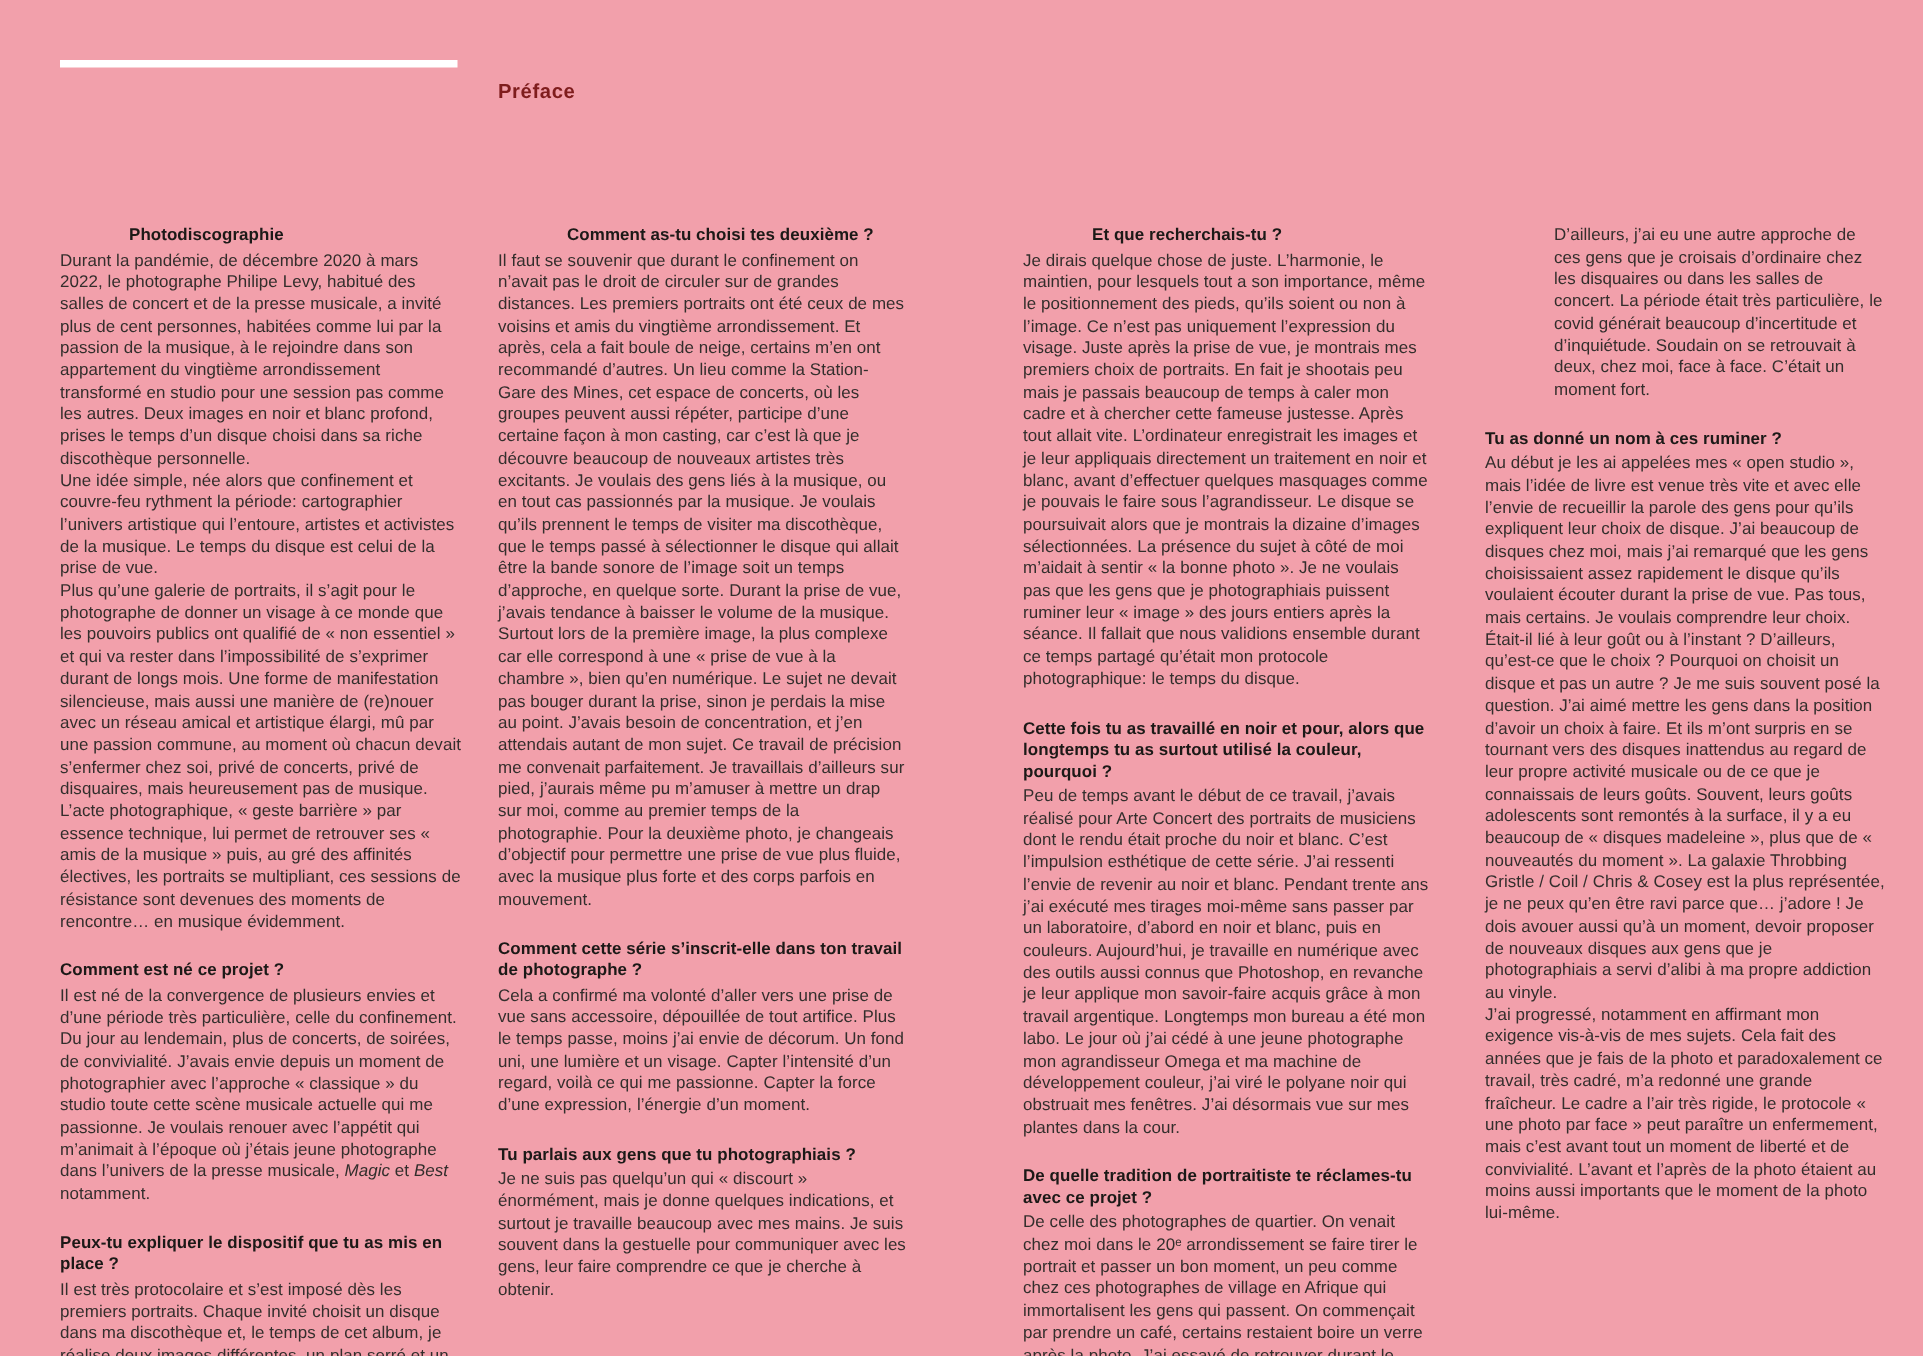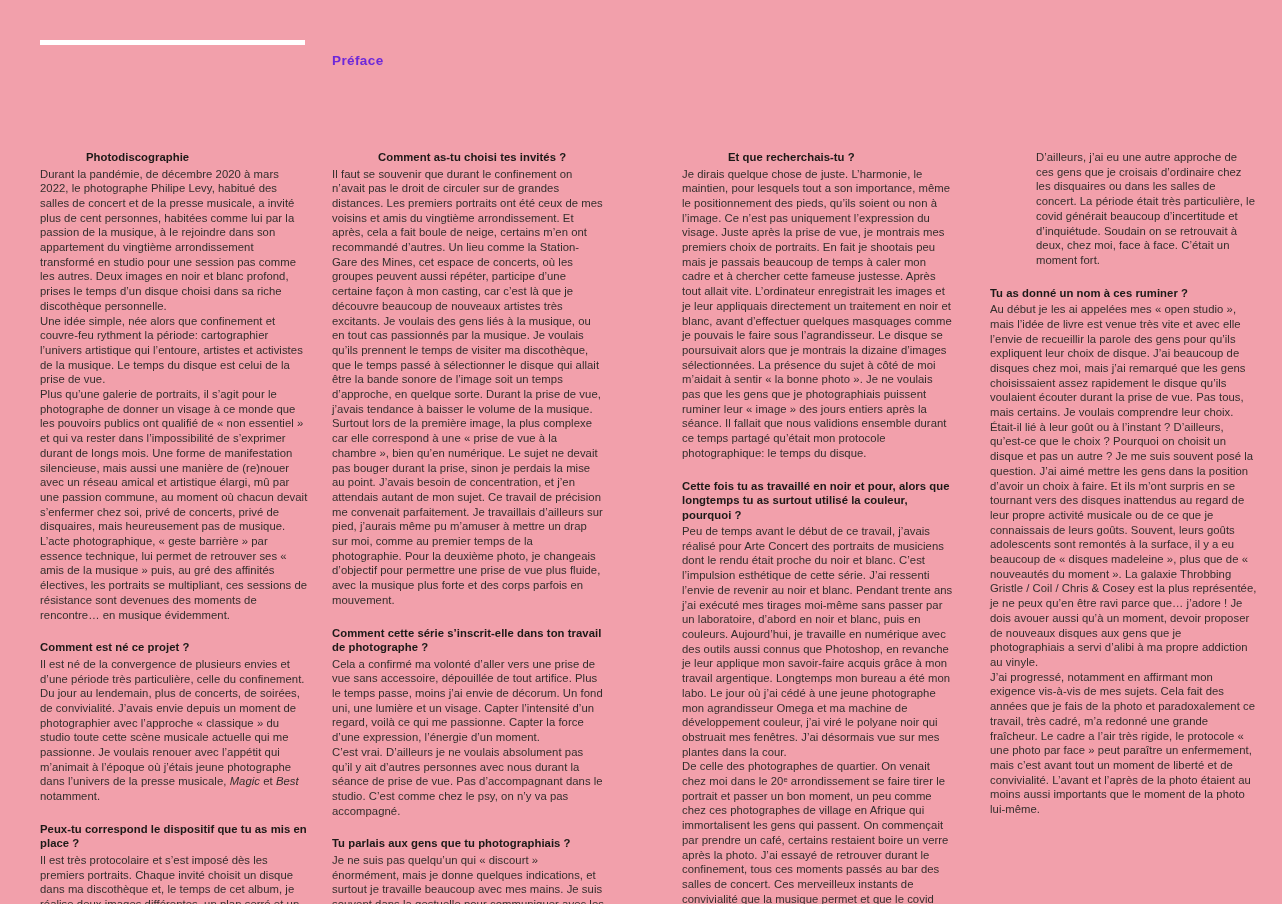--- a/index.html
+++ b/index.html
@@ -23,21 +23,21 @@
   }
   .page-title {
     position: absolute;
     left: 332px;
     top: 53px;
     margin: 0;
     font-size: 13.5px;
     line-height: 1.2;
     font-weight: bold;
     letter-spacing: 0.4px;
-    color: #6d28d9;
+    color: #7f1d1d;
   }
   .col {
     position: absolute;
     top: 150px;
     font-size: 11.3px;
     line-height: 14.7px;
     letter-spacing: 0.05px;
     color: #332E2C;
     text-align: left;
   }
@@ -63,37 +63,37 @@
 <div class="spread">
   <div class="rule"></div>
   <h1 class="page-title">Préface</h1>
   <div class="col" id="col-0">
       <h2 class="heading">Photodiscographie</h2>
       <p class="para">Durant la pandémie, de décembre 2020 à mars 2022, le photographe Philipe Levy, habitué des salles de concert et de la presse musicale, a invité plus de cent personnes, habitées comme lui par la passion de la musique, à le rejoindre dans son appartement du vingtième arrondissement transformé en studio pour une session pas comme les autres. Deux images en noir et blanc profond, prises le temps d’un disque choisi dans sa riche discothèque personnelle.</p>
       <p class="para">Une idée simple, née alors que confinement et couvre-feu rythment la période: cartographier l’univers artistique qui l’entoure, artistes et activistes de la musique. Le temps du disque est celui de la prise de vue.</p>
       <p class="para spacer-after">Plus qu’une galerie de portraits, il s’agit pour le photographe de donner un visage à ce monde que les pouvoirs publics ont qualifié de « non essentiel » et qui va rester dans l’impossibilité de s’exprimer durant de longs mois. Une forme de manifestation silencieuse, mais aussi une manière de (re)nouer avec un réseau amical et artistique élargi, mû par une passion commune, au moment où chacun devait s’enfermer chez soi, privé de concerts, privé de disquaires, mais heureusement pas de musique. L’acte photographique, « geste barrière » par essence technique, lui permet de retrouver ses « amis de la musique » puis, au gré des affinités électives, les portraits se multipliant, ces sessions de résistance sont devenues des moments de rencontre… en musique évidemment.</p>
       <h3 class="question">Comment est né ce projet ?</h3>
       <p class="para">Il est né de la convergence de plusieurs envies et d’une période très particulière, celle du confinement. Du jour au lendemain, plus de concerts, de soirées, de convivialité. J’avais envie depuis un moment de photographier  avec l’approche « classique » du studio toute cette scène musicale actuelle qui me passionne. Je voulais renouer avec l’appétit qui m’animait à l’époque où j’étais jeune photographe dans l’univers de la presse musicale, <i>Magic</i> et <i>Best</i> notamment.</p>
-      <h3 class="question">Peux-tu correspond le dispositif que tu as mis en place ?</h3>
+      <h3 class="question">Peux-tu expliquer le dispositif que tu as mis en place ?</h3>
       <p class="para">Il est très protocolaire et s’est imposé dès les premiers portraits. Chaque invité choisit un disque dans ma discothèque et, le temps de cet album, je réalise deux images différentes, un plan serré et un plan large, sur un fond noir et avec une lumière quasiment unique. Deux moments de la personne, dont les portraits pouvaient se répondre sur une double page.</p>
     </div>
   <div class="col" id="col-1">
-      <h3 class="question">Comment as-tu choisi tes invités ?</h3>
+      <h3 class="question">Comment as-tu choisi tes deuxième ?</h3>
       <p class="para">Il faut se souvenir que durant le confinement on n’avait pas le droit de circuler sur de grandes distances. Les premiers portraits ont été ceux de mes voisins et amis du vingtième arrondissement. Et après, cela a fait boule de neige, certains m’en ont recommandé d’autres. Un lieu comme la Station-Gare des Mines, cet espace de concerts, où les groupes peuvent aussi répéter, participe d’une certaine façon à mon casting, car c’est là que je découvre beaucoup de nouveaux artistes très excitants. Je voulais des gens liés à la musique, ou en tout cas passionnés par la musique. Je voulais qu’ils prennent le temps de visiter ma discothèque, que le temps passé à sélectionner le disque qui allait être la bande sonore de l’image soit un temps d’approche, en quelque sorte. Durant la prise de vue, j’avais tendance à baisser le volume de la musique. Surtout lors de la première image, la plus complexe car elle correspond à une « prise de vue à la chambre », bien qu’en numérique. Le sujet ne devait pas bouger durant la prise, sinon je perdais la mise au point. J’avais besoin de concentration, et j’en attendais autant de mon sujet. Ce travail de précision me convenait parfaitement. Je travaillais d’ailleurs sur pied, j’aurais même pu m’amuser à mettre un drap sur moi, comme au premier temps de la photographie. Pour la deuxième photo, je changeais d’objectif pour permettre une prise de vue plus fluide, avec la musique plus forte et des corps parfois en mouvement.</p>
       <h3 class="question">Comment cette série s’inscrit-elle dans ton travail de photographe ?</h3>
       <p class="para">Cela a confirmé ma volonté d’aller vers une prise de vue sans accessoire, dépouillée de tout artifice. Plus le temps passe, moins j’ai envie de décorum. Un fond uni, une lumière et un visage. Capter l’intensité d’un regard, voilà ce qui me passionne. Capter la force d’une expression, l’énergie d’un moment.</p>
-      <p class="para">C’est vrai. D’ailleurs je ne voulais absolument pas qu’il y ait d’autres personnes avec nous durant la séance de prise de vue. Pas d’accompagnant dans le studio. C’est comme chez le psy, on n’y va pas accompagné.</p>
       <h3 class="question">Tu parlais aux gens que tu photographiais ?</h3>
       <p class="para">Je ne suis pas quelqu’un qui « discourt » énormément, mais je donne quelques indications, et surtout je travaille beaucoup avec mes mains. Je suis souvent dans la gestuelle pour communiquer avec les gens, leur faire comprendre ce que je cherche à obtenir.</p>
     </div>
   <div class="col" id="col-2">
       <h3 class="question">Et que recherchais-tu ?</h3>
       <p class="para">Je dirais quelque chose de juste. L’harmonie, le maintien, pour lesquels tout a son importance, même le positionnement des pieds, qu’ils soient ou non à l’image. Ce n’est pas uniquement l’expression du visage. Juste après la prise de vue, je montrais mes premiers choix de portraits. En fait je shootais peu mais je passais beaucoup de temps à caler mon cadre et à chercher cette fameuse justesse. Après tout allait vite. L’ordinateur enregistrait les images et je leur appliquais directement un traitement en noir et blanc, avant d’effectuer quelques masquages comme je pouvais le faire sous l’agrandisseur. Le disque se poursuivait alors que je montrais la dizaine d’images sélectionnées. La présence du sujet à côté de moi m’aidait à sentir « la bonne photo ». Je ne voulais pas que les gens que je photographiais puissent ruminer leur « image » des jours entiers après la séance. Il fallait que nous validions ensemble durant ce temps partagé qu’était mon protocole photographique: le temps du disque.</p>
       <h3 class="question">Cette fois tu as travaillé en noir et pour, alors que longtemps tu as surtout utilisé la couleur, pourquoi ?</h3>
       <p class="para">Peu de temps avant le début de ce travail, j’avais réalisé pour Arte Concert des portraits de musiciens dont le rendu était proche du noir et blanc. C’est l’impulsion esthétique de cette série. J’ai ressenti l’envie de revenir au noir et blanc. Pendant trente ans j’ai exécuté mes tirages moi-même sans passer par un laboratoire, d’abord en noir et blanc, puis en couleurs. Aujourd’hui, je travaille en numérique avec des outils aussi connus que Photoshop, en revanche je leur applique mon savoir-faire acquis grâce à mon travail argentique. Longtemps mon bureau a été mon labo. Le jour où j’ai cédé à une jeune photographe mon agrandisseur Omega et ma machine de développement couleur, j’ai viré le polyane noir qui obstruait mes fenêtres. J’ai désormais vue sur mes plantes dans la cour.</p>
+      <h3 class="question">De quelle tradition de portraitiste te réclames-tu avec ce projet ?</h3>
       <p class="para">De celle des photographes de quartier. On venait chez moi dans le 20ᵉ arrondissement se faire tirer le portrait et passer un bon moment, un peu comme chez ces photographes de village en Afrique qui immortalisent les gens qui passent. On commençait par prendre un café, certains restaient boire un verre après la photo. J’ai essayé de retrouver durant le confinement, tous ces moments passés au bar des salles de concert. Ces merveilleux instants de convivialité que la musique permet et que le covid nous a volés.</p>
     </div>
   <div class="col" id="col-3">
       <p class="para spacer-after">D’ailleurs, j’ai eu une autre approche de ces gens que je croisais d’ordinaire chez les disquaires ou dans les salles de concert. La période était très particulière, le covid générait beaucoup d’incertitude et d’inquiétude. Soudain on se retrouvait à deux, chez moi, face à face. C’était un moment fort.</p>
       <h3 class="question">Tu as donné un nom à ces ruminer ?</h3>
       <p class="para">Au début je les ai appelées mes « open studio », mais l’idée de livre est venue très vite et avec elle l’envie de recueillir la parole des gens pour qu’ils expliquent leur choix de disque. J’ai beaucoup de disques chez moi, mais j’ai remarqué que les gens choisissaient assez rapidement le disque qu’ils voulaient écouter durant la prise de vue. Pas tous, mais certains. Je voulais comprendre leur choix. Était-il lié à leur goût ou à l’instant ? D’ailleurs, qu’est-ce que le choix ? Pourquoi on choisit un disque et pas un autre ? Je me suis souvent posé la question. J’ai aimé mettre les gens dans la position d’avoir un choix à faire. Et ils m’ont surpris en se tournant vers des disques inattendus au regard de leur propre activité musicale ou de ce que je connaissais de leurs goûts. Souvent, leurs goûts adolescents sont remontés à la surface, il y a eu beaucoup de « disques madeleine », plus que de « nouveautés du moment ». La galaxie Throbbing Gristle / Coil / Chris &amp; Cosey est la plus représentée, je ne peux qu’en être ravi parce que… j’adore ! Je dois avouer aussi qu’à un moment, devoir proposer de nouveaux disques aux gens que je photographiais a servi d’alibi à ma propre addiction au vinyle.</p>
       <p class="para">J’ai progressé, notamment en affirmant mon exigence vis-à-vis de mes sujets. Cela fait des années que je fais de la photo et paradoxalement ce travail, très cadré, m’a redonné une grande fraîcheur. Le cadre a l’air très rigide, le protocole « une photo par face » peut paraître un enfermement, mais c’est avant tout un moment de liberté et de convivialité. L’avant et l’après de la photo étaient au moins aussi importants que le moment de la photo lui-même.</p>
     </div>
 </div>
 

